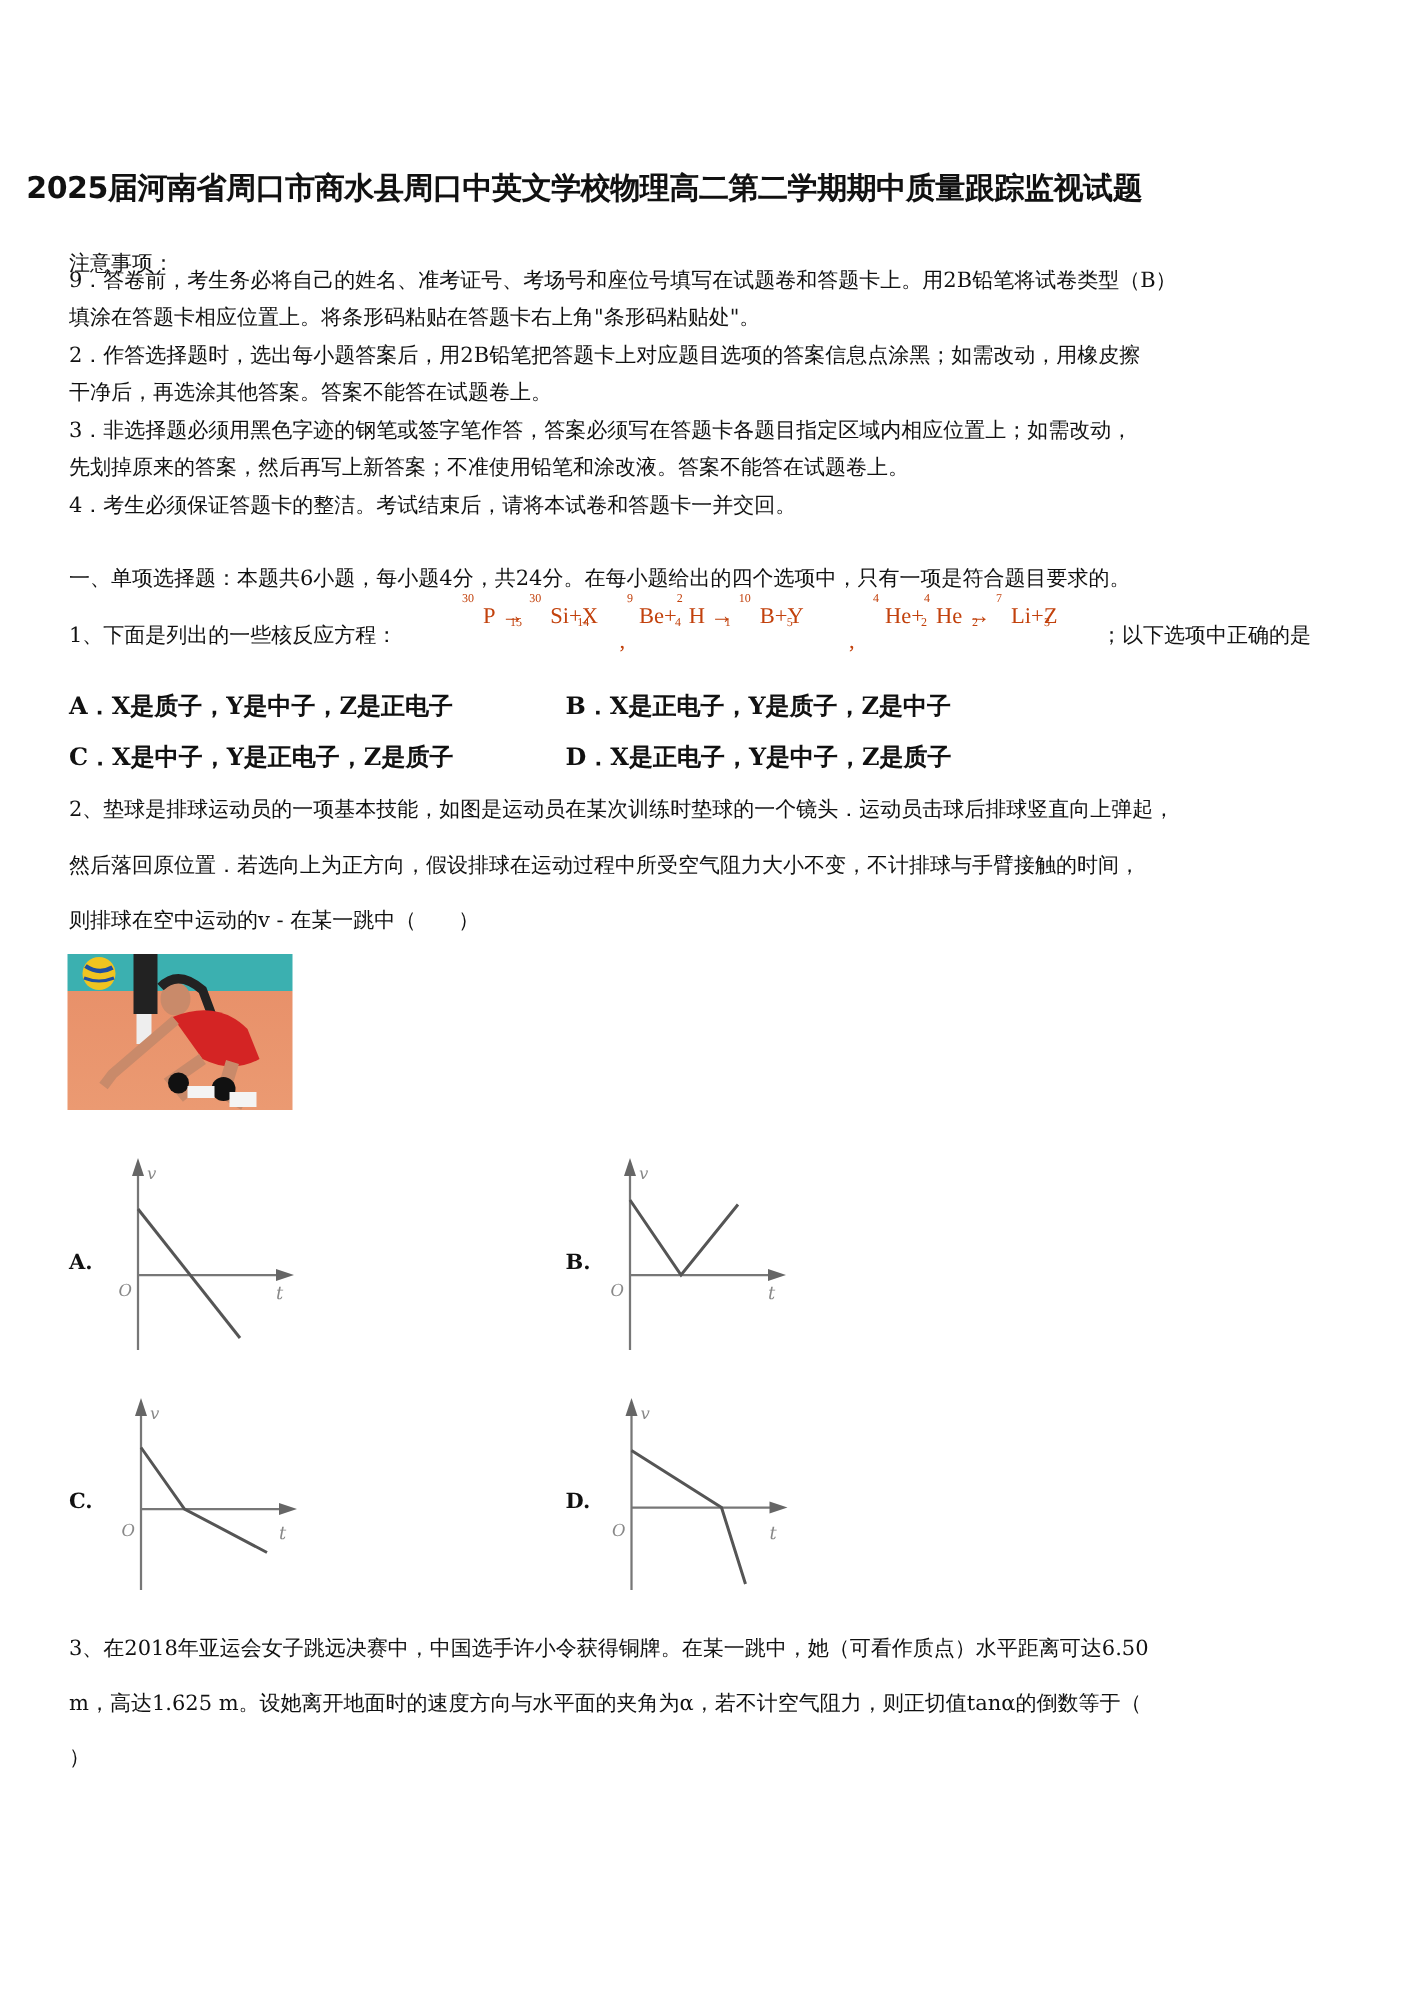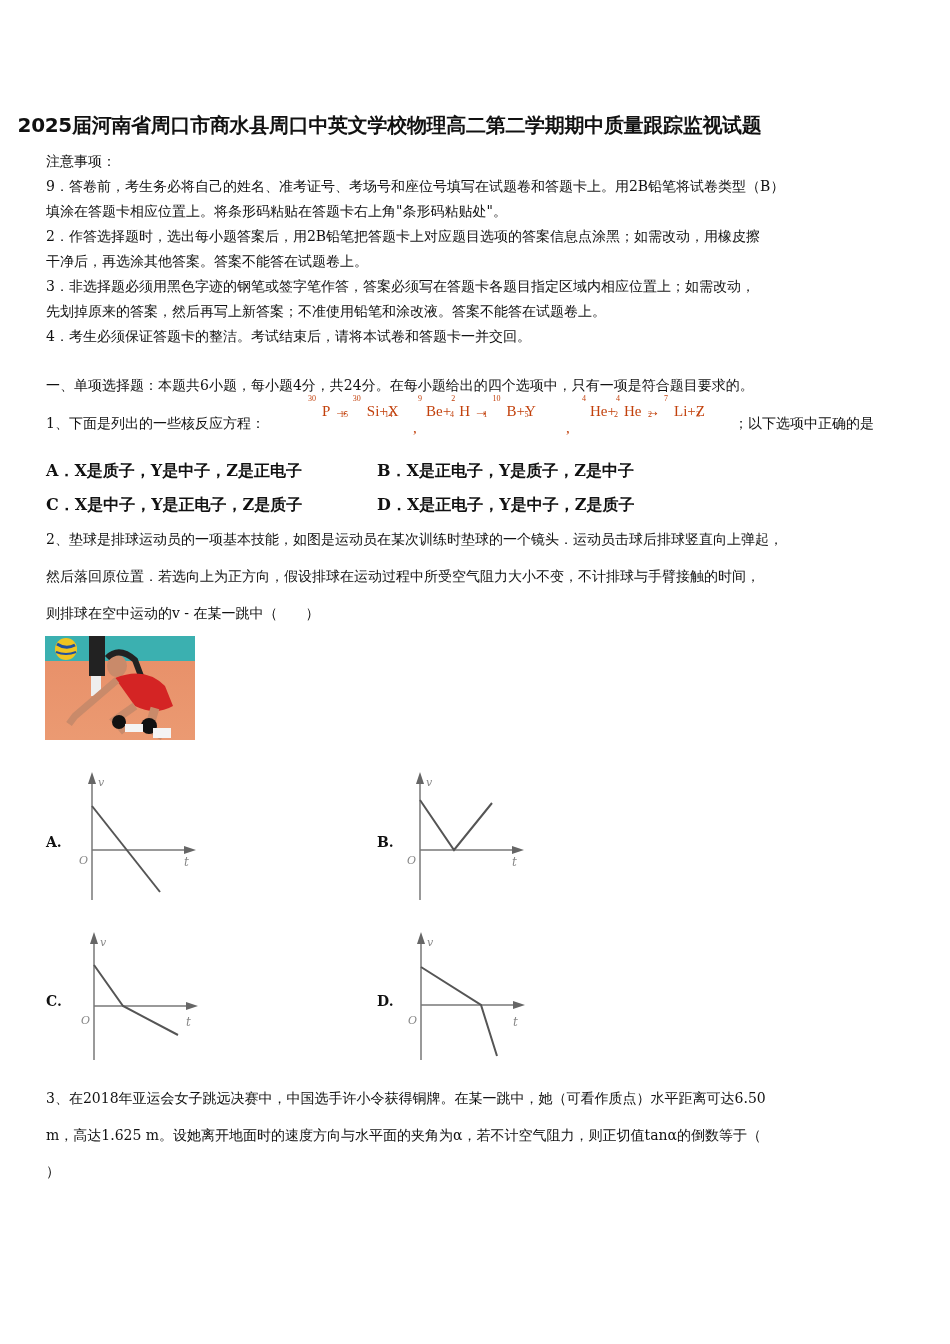--- a/index.html
+++ b/index.html
@@ -19,21 +19,21 @@
            background:linear-gradient(#3bb0b0 0, #3bb0b0 24%, #e8916a 24%, #eb9a72 100%); }
   .graph svg { display:block; }
   .vt-label { font-weight:bold; font-size:14px; }
 </style>
 </head>
 <body>
 
 <div class="abs title">2025届河南省周口市商水县周口中英文学校物理高二第二学期期中质量跟踪监视试题</div>
 
 <div>
-  <div class="abs line" style="top:153px">注意事项：</div>
+  <div class="abs line" style="top:167px">注意事项：</div>
   <div class="abs line" style="top:178px">9．答卷前，考生务必将自己的姓名、准考证号、考场号和座位号填写在试题卷和答题卡上。用2B铅笔将试卷类型（B）</div>
   <div class="abs line" style="top:203px">填涂在答题卡相应位置上。将条形码粘贴在答题卡右上角"条形码粘贴处"。</div>
   <div class="abs line" style="top:228px">2．作答选择题时，选出每小题答案后，用2B铅笔把答题卡上对应题目选项的答案信息点涂黑；如需改动，用橡皮擦</div>
   <div class="abs line" style="top:253px">干净后，再选涂其他答案。答案不能答在试题卷上。</div>
   <div class="abs line" style="top:278px">3．非选择题必须用黑色字迹的钢笔或签字笔作答，答案必须写在答题卡各题目指定区域内相应位置上；如需改动，</div>
   <div class="abs line" style="top:303px">先划掉原来的答案，然后再写上新答案；不准使用铅笔和涂改液。答案不能答在试题卷上。</div>
   <div class="abs line" style="top:328px">4．考生必须保证答题卡的整洁。考试结束后，请将本试卷和答题卡一并交回。</div>
 </div>
 
 <div class="abs line" style="top:377px">一、单项选择题：本题共6小题，每小题4分，共24分。在每小题给出的四个选项中，只有一项是符合题目要求的。</div>

